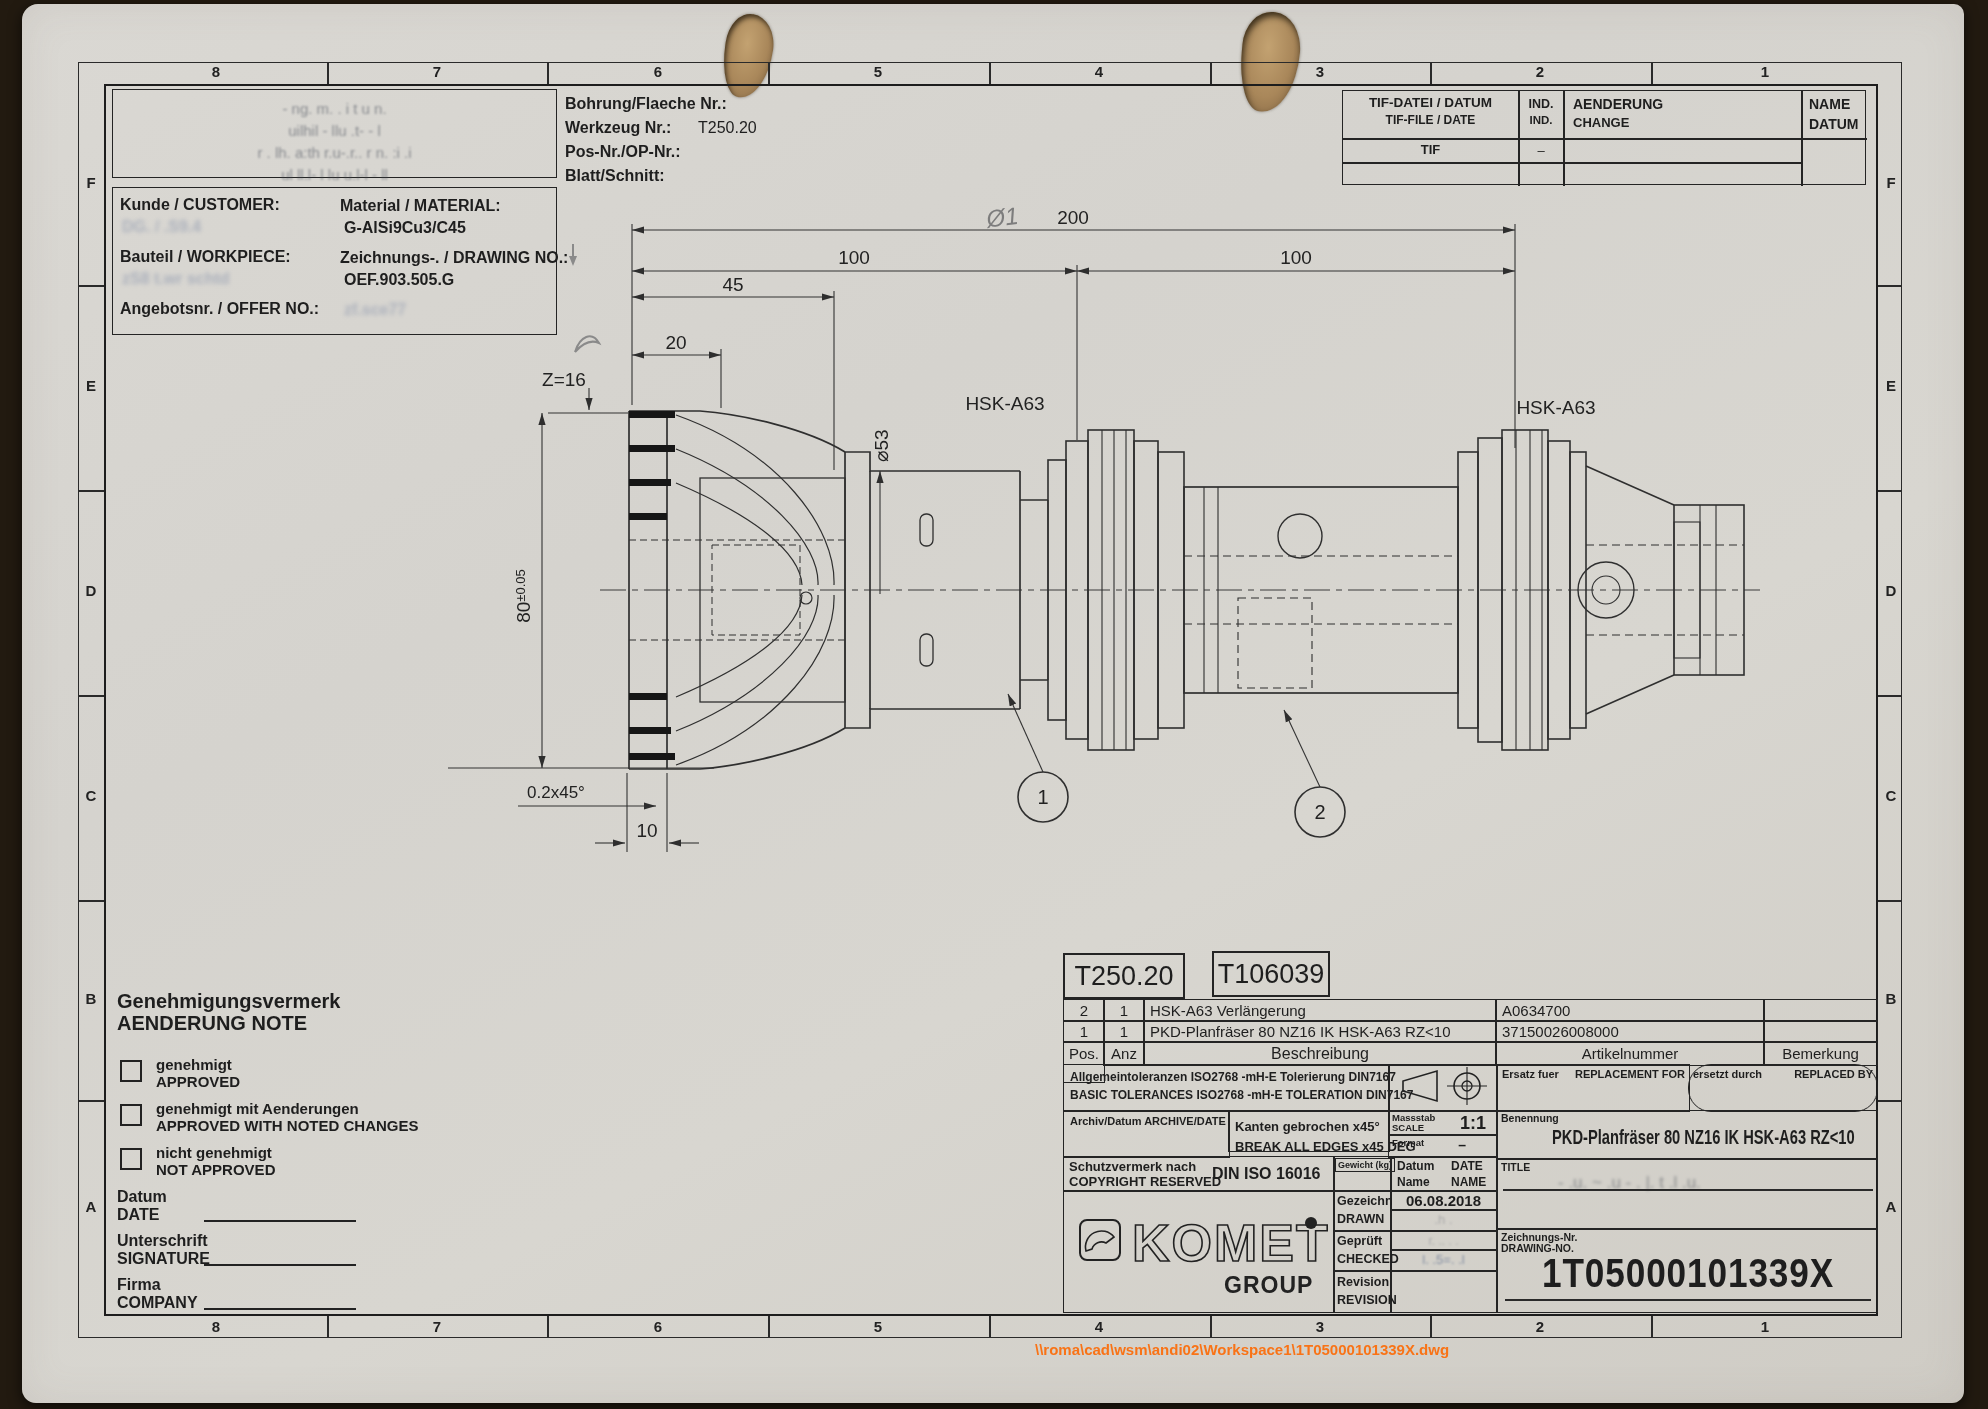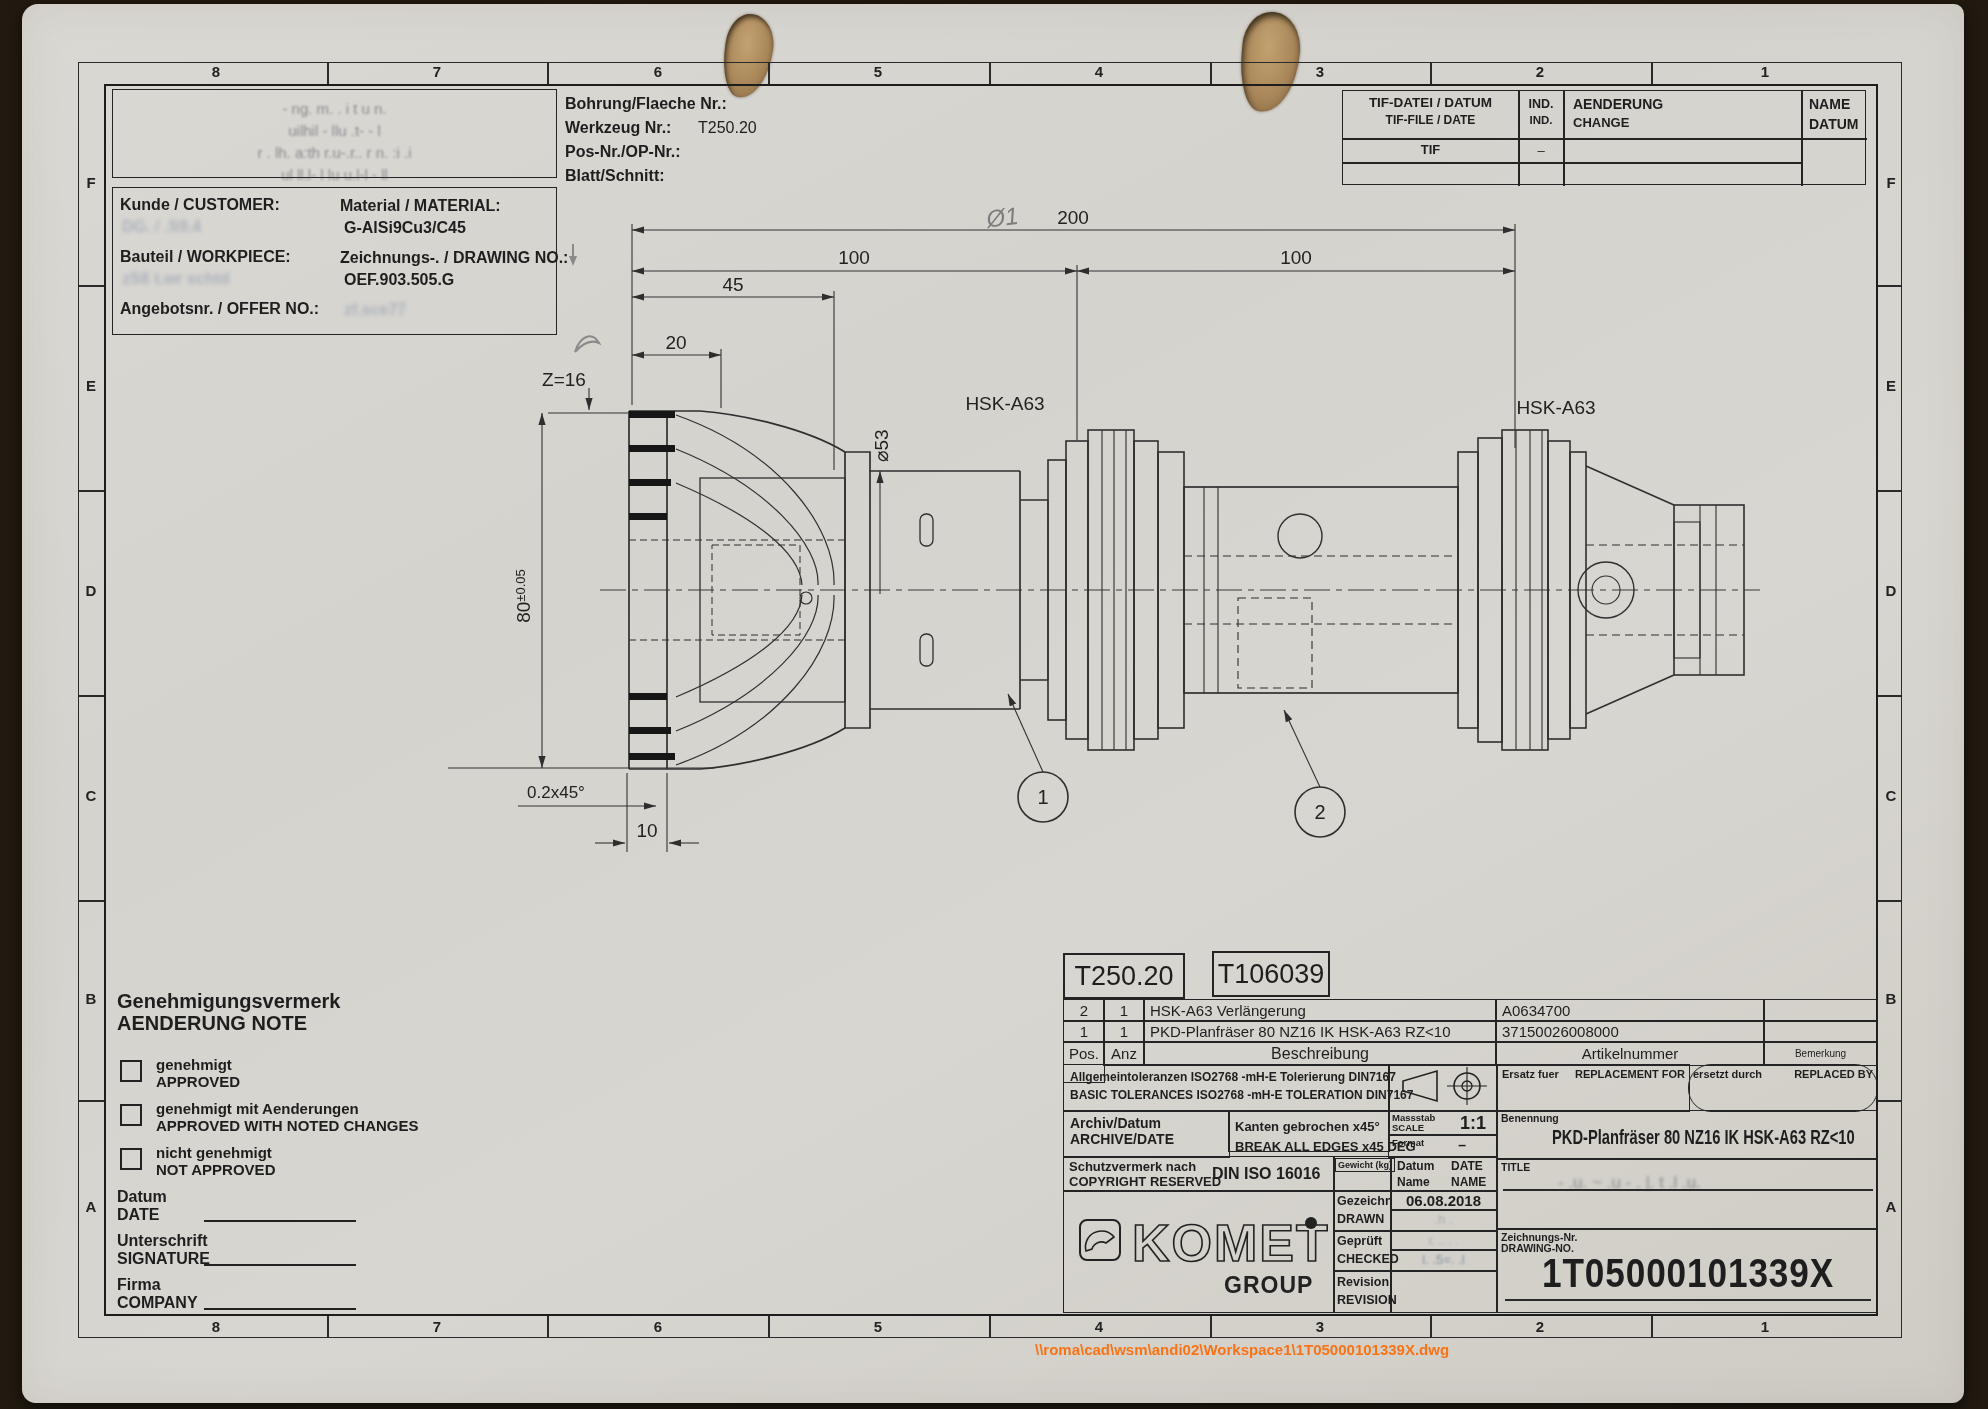--- a/index.html
+++ b/index.html
@@ -287,21 +287,21 @@
     <div class="cell" style="left:700px;top:48px;width:115px;height:23px;font-size:15px;line-height:21px;"></div>
     <div class="cell" style="left:0;top:69px;width:42px;height:23px;text-align:center;font-size:15px;line-height:21px;">1</div>
     <div class="cell" style="left:40px;top:69px;width:42px;height:23px;text-align:center;font-size:15px;line-height:21px;">1</div>
     <div class="cell" style="left:80px;top:69px;width:354px;height:23px;font-size:15px;line-height:21px;padding-left:6px;white-space:nowrap;overflow:hidden;">PKD-Planfräser 80 NZ16 IK HSK-A63 RZ&lt;10</div>
     <div class="cell" style="left:432px;top:69px;width:270px;height:23px;font-size:15px;line-height:21px;padding-left:6px;">37150026008000</div>
     <div class="cell" style="left:700px;top:69px;width:115px;height:23px;font-size:15px;line-height:21px;"></div>
     <div class="cell" style="left:0;top:90px;width:42px;height:42px;text-align:center;font-size:15px;line-height:23px;">Pos.</div>
     <div class="cell" style="left:40px;top:90px;width:42px;height:25px;text-align:center;font-size:15px;line-height:23px;">Anz</div>
     <div class="cell" style="left:80px;top:90px;width:354px;height:25px;text-align:center;font-size:16px;line-height:23px;">Beschreibung</div>
     <div class="cell" style="left:432px;top:90px;width:270px;height:25px;text-align:center;font-size:15px;line-height:23px;">Artikelnummer</div>
-    <div class="cell" style="left:700px;top:90px;width:115px;height:25px;text-align:center;font-size:10px;line-height:23px;">Bemerkung</div>
+    <div class="cell" style="left:700px;top:90px;width:115px;height:25px;text-align:center;font-size:15px;line-height:23px;">Bemerkung</div>
 
     <div class="cell" style="left:0;top:113px;width:327px;height:48px;padding:5px 4px 0 6px;">
       <div style="font-size:12px;font-weight:bold;white-space:nowrap;">Allgemeintoleranzen ISO2768 -mH-E  Tolerierung DIN7167</div>
       <div style="font-size:12px;font-weight:bold;white-space:nowrap;margin-top:4px;">BASIC TOLERANCES ISO2768 -mH-E  TOLERATION DIN7167</div>
     </div>
     <div class="cell" style="left:325px;top:113px;width:109px;height:48px;">
       <svg width="105" height="44" viewBox="0 0 105 44">
         <path d="M14,16 L14,26 L48,36 L48,6 z" stroke="#222" stroke-width="1.6" fill="none"></path>
         <circle cx="78" cy="21" r="13" stroke="#222" stroke-width="1.6" fill="none"></circle>
         <circle cx="78" cy="21" r="5" stroke="#222" stroke-width="1.3" fill="none"></circle>
@@ -311,21 +311,21 @@
 
     <div class="cell" style="left:434px;top:113px;width:193px;height:48px;">
       <span class="small-lbl abs" style="left:4px;top:3px;">Ersatz fuer</span>
       <span class="small-lbl abs" style="right:4px;top:3px;">REPLACEMENT FOR</span>
     </div>
     <div class="cell" style="left:625px;top:113px;width:190px;height:48px;border-radius:23px;">
       <span class="small-lbl abs" style="left:4px;top:3px;">ersetzt durch</span>
       <span class="small-lbl abs" style="right:4px;top:3px;">REPLACED BY</span>
     </div>
 
-    <div class="cell" style="left:0;top:159px;width:167px;height:48px;padding:4px 0 0 6px;font-size:14px;font-weight:bold;">Archiv/Datum  ARCHIVE/DATE</div>
+    <div class="cell" style="left:0;top:159px;width:167px;height:48px;padding:4px 0 0 6px;font-size:11px;font-weight:bold;">Archiv/Datum  ARCHIVE/DATE</div>
     <div class="cell" style="left:165px;top:159px;width:162px;height:42px;padding:8px 0 0 6px;">
       <div style="font-size:13px;font-weight:bold;white-space:nowrap;">Kanten gebrochen  x45°</div>
       <div style="font-size:13px;font-weight:bold;white-space:nowrap;margin-top:5px;">BREAK ALL EDGES  x45 DEG</div>
     </div>
     <div class="cell" style="left:325px;top:159px;width:109px;height:26px;">
       <div class="abs" style="left:3px;top:1px;font-size:9.5px;font-weight:bold;">Massstab</div>
       <div class="abs" style="left:3px;top:11px;font-size:9.5px;font-weight:bold;">SCALE</div>
       <div class="abs" style="right:10px;top:2px;font-size:18px;font-weight:bold;">1:1</div>
     </div>
     <div class="cell" style="left:325px;top:183px;width:109px;height:24px;">

